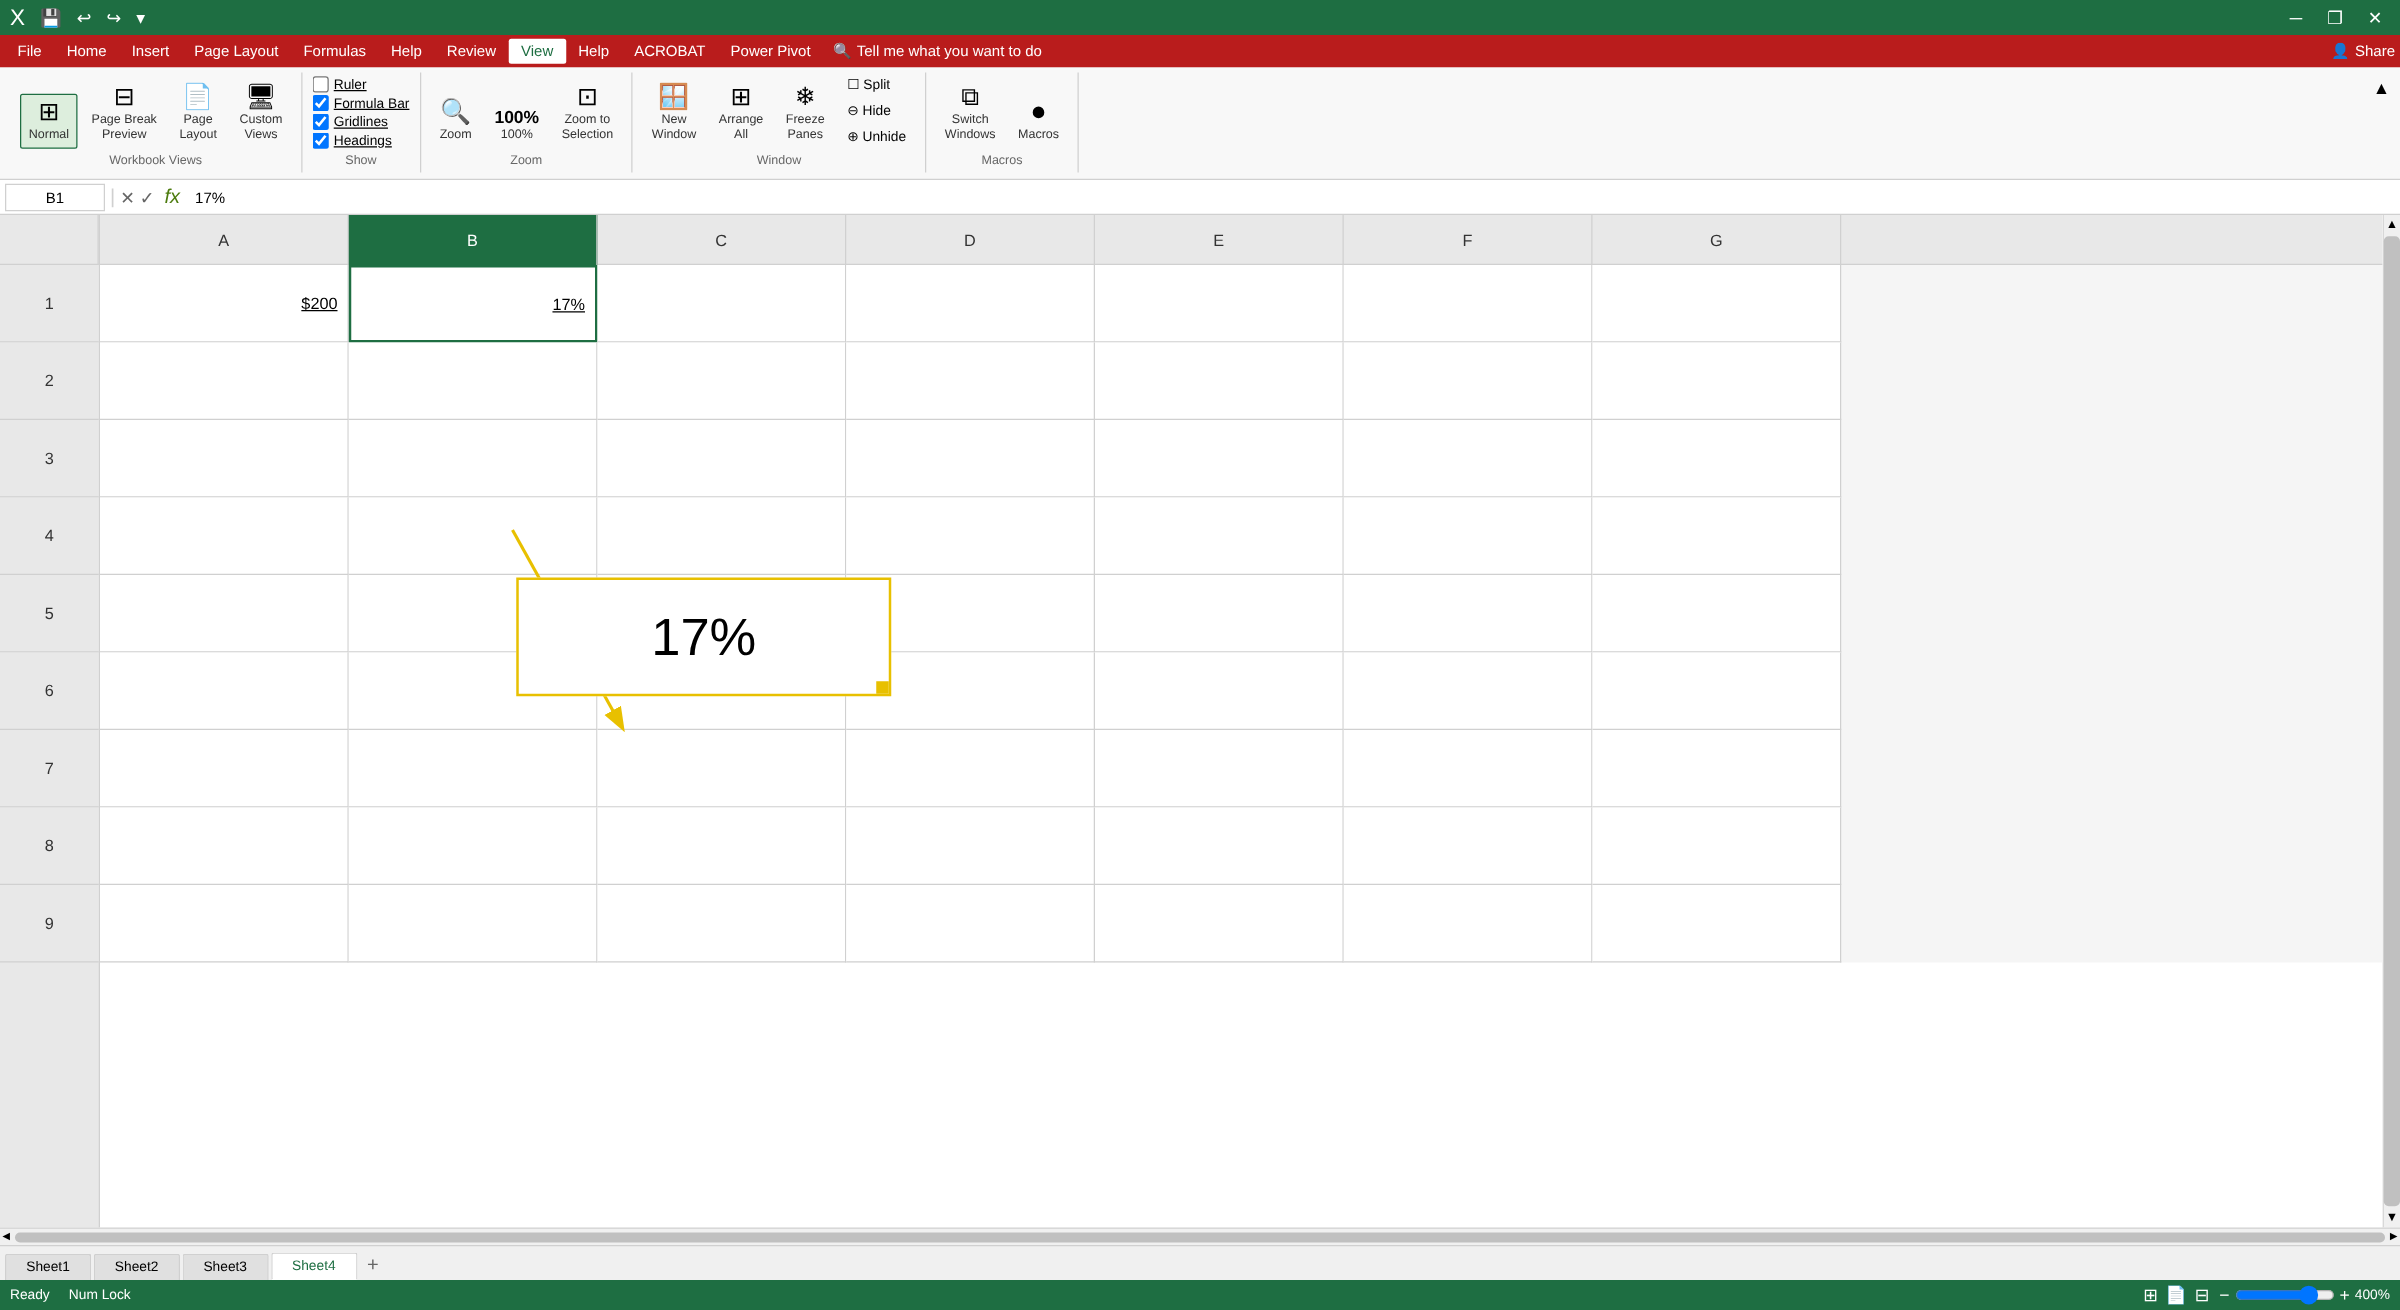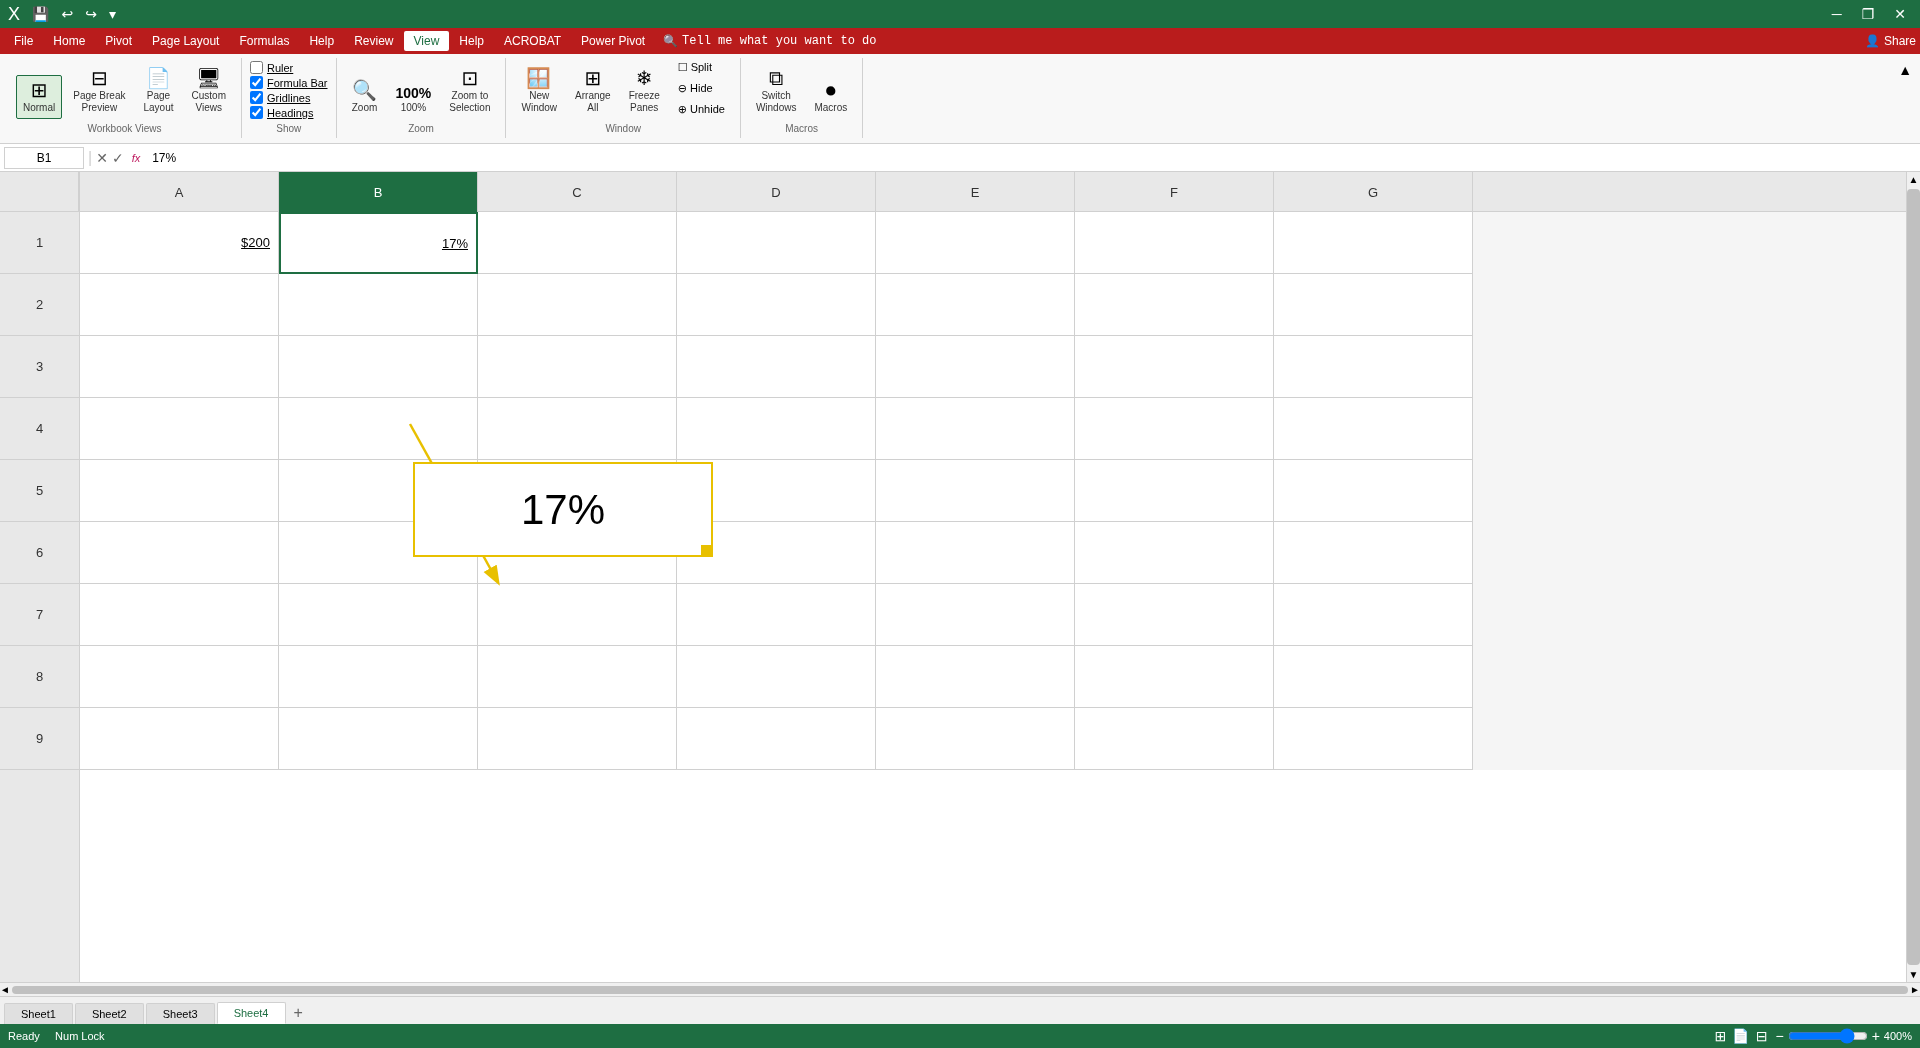--- a/index.html
+++ b/index.html
@@ -117,21 +117,21 @@
     .name-box {
       width: 80px;
       border: 1px solid #d0d0d0;
       height: 22px;
       padding: 0 4px;
       font-size: 12px;
       text-align: center;
     }
     .formula-divider { color: #d0d0d0; font-size: 16px; }
     .formula-check { background: none; border: none; cursor: pointer; font-size: 14px; color: #666; }
-    .formula-fx { font-size: 11px; color: #be185d; font-style: italic; margin: 0 4px; }
+    .formula-fx { font-size: 16px; color: #4d7c0f; font-style: italic; margin: 0 4px; }
     .formula-input {
       flex: 1;
       border: none;
       outline: none;
       font-size: 12px;
       padding: 0 4px;
     }
 
     
     .row-nums {
@@ -324,32 +324,32 @@
   <div class="title-bar-right">
     <button class="title-bar-btn">─</button>
     <button class="title-bar-btn">❐</button>
     <button class="title-bar-btn">✕</button>
   </div>
 </div>
 
 <div class="menu-bar">
   <div class="menu-item">File</div>
   <div class="menu-item">Home</div>
-  <div class="menu-item">Pivot</div>
+  <div class="menu-item">Insert</div>
   <div class="menu-item">Page Layout</div>
   <div class="menu-item">Formulas</div>
   <div class="menu-item">Help</div>
   <div class="menu-item">Review</div>
   <div class="menu-item active">View</div>
   <div class="menu-item">Help</div>
   <div class="menu-item">ACROBAT</div>
   <div class="menu-item">Power Pivot</div>
   <div style="margin-left:8px; display:flex; align-items:center; color:white; font-size:12px;">
     <span>🔍</span>
-    <span style="margin-left:4px;font-family:Liberation Mono, monospace;">Tell me what you want to do</span>
+    <span style="margin-left:4px;">Tell me what you want to do</span>
   </div>
   <div class="menu-bar-right">
     <button class="share-btn">
       <span>👤</span>
       <span>Share</span>
     </button>
   </div>
 </div>
 
 <div class="ribbon" style="min-height:90px;">

